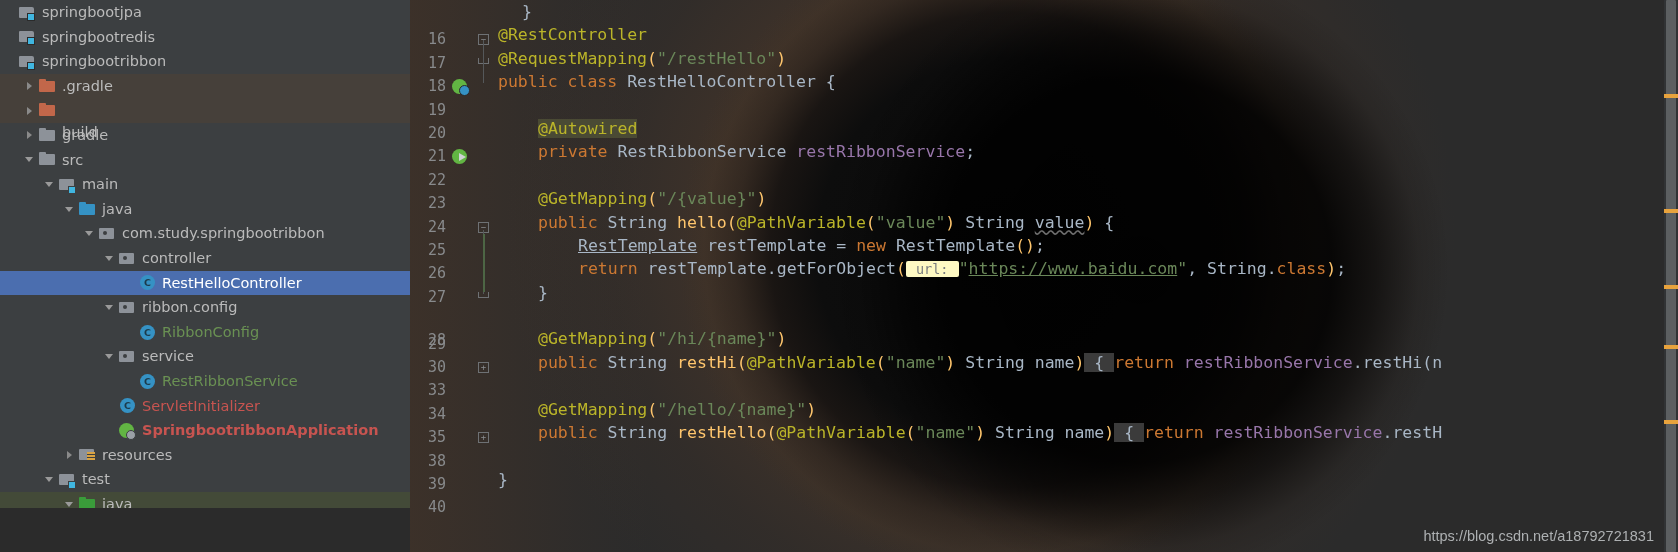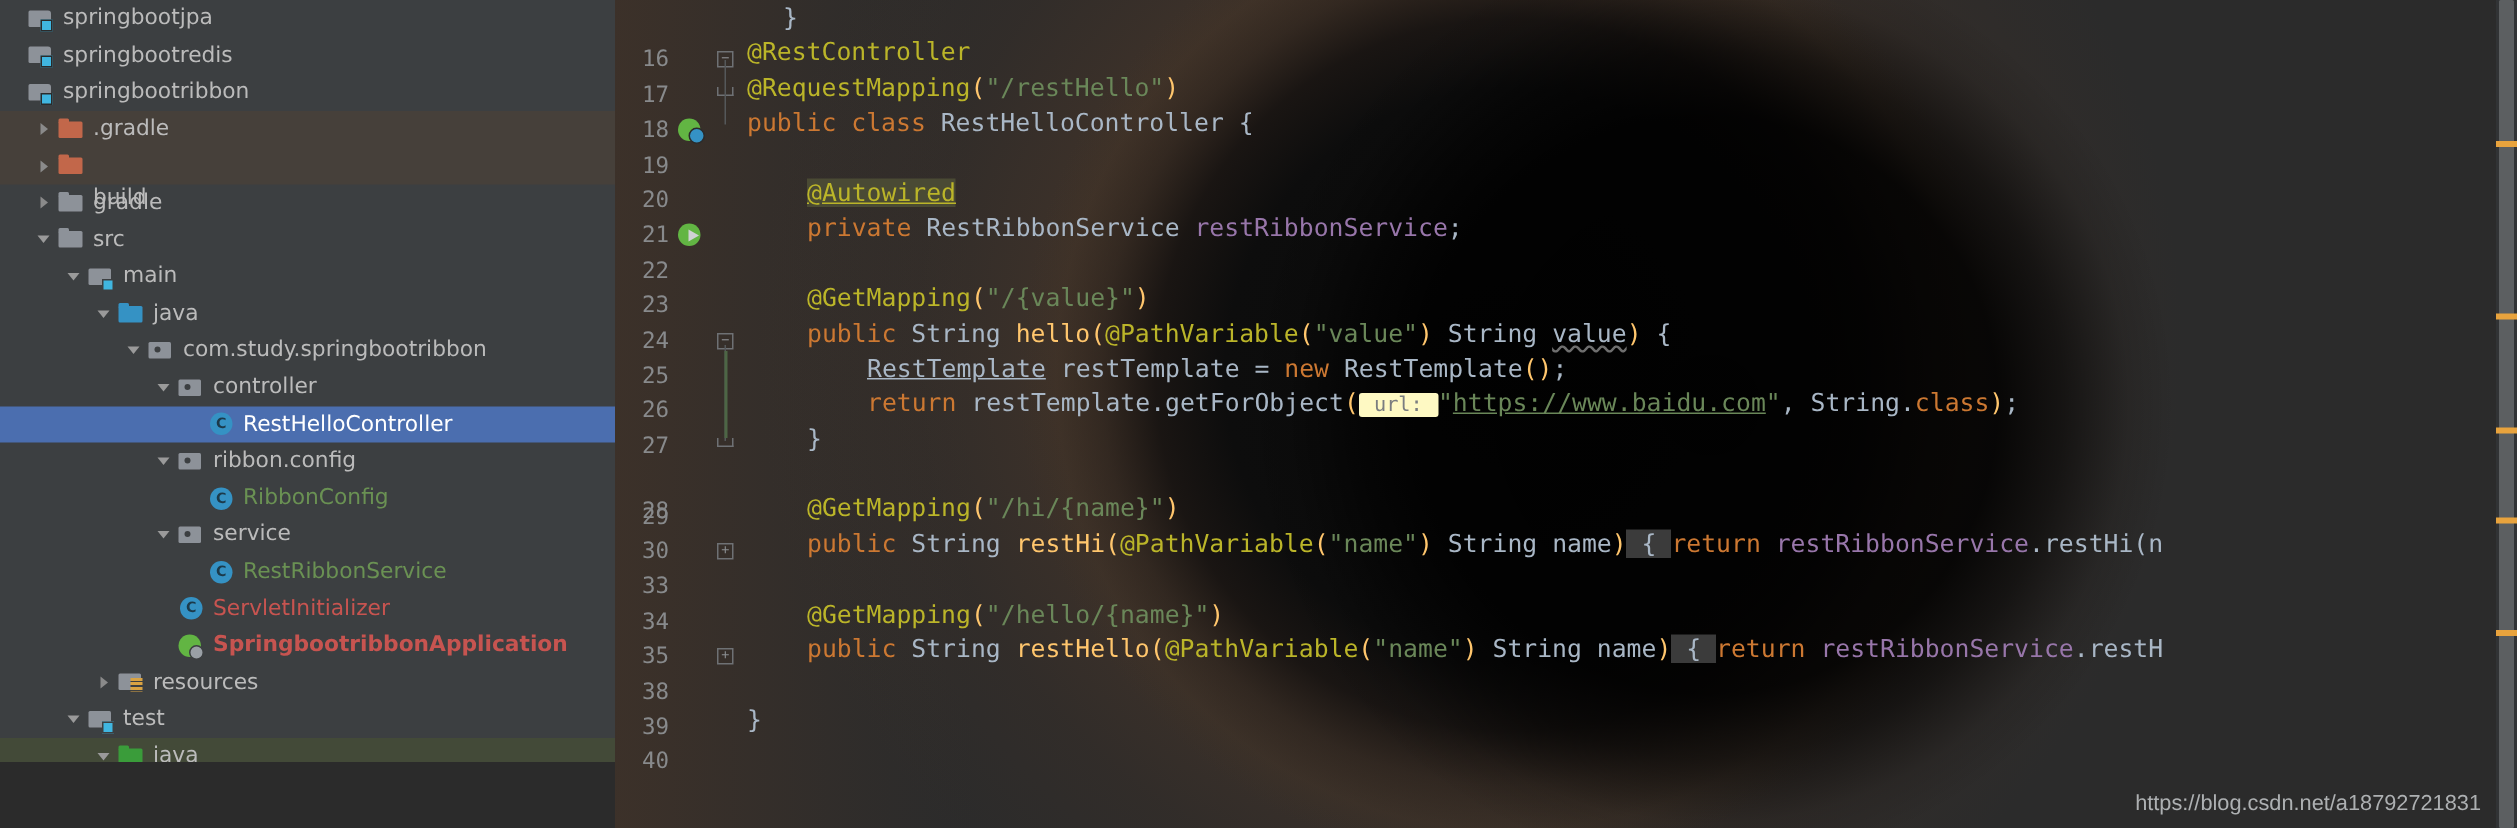--- a/index.html
+++ b/index.html
@@ -213,21 +213,21 @@
 
   
   .t-ann{color:#bbb529;}
   .t-kw{color:#cc7832;}
   .t-str{color:#6a8759;}
   .t-txt{color:#a9b7c6;}
   .t-cls{color:#a9b7c6;}
   .t-meth{color:#ffc66d;}
   .t-field{color:#9876aa;}
   .t-hint{color:#7a7d80;background:#fef9c3;border-radius:2px;padding:0 2px;font-size:13.5px;}
-  .hl-ann{background:#4a4a34;text-decoration:underline;}
+  .hl-ann{background:#4a4a34;}
   .hl-brace{background:#3b3b3b;}
   .underl{text-decoration:underline;}
   .wavy{
     color:#a9b7c6;
     text-decoration:underline;
     text-decoration-style:wavy;
     text-decoration-color:#6e6e6e;
     text-underline-offset:2px;
   }
   .linkstr{color:#6a8759;text-decoration:underline;}

